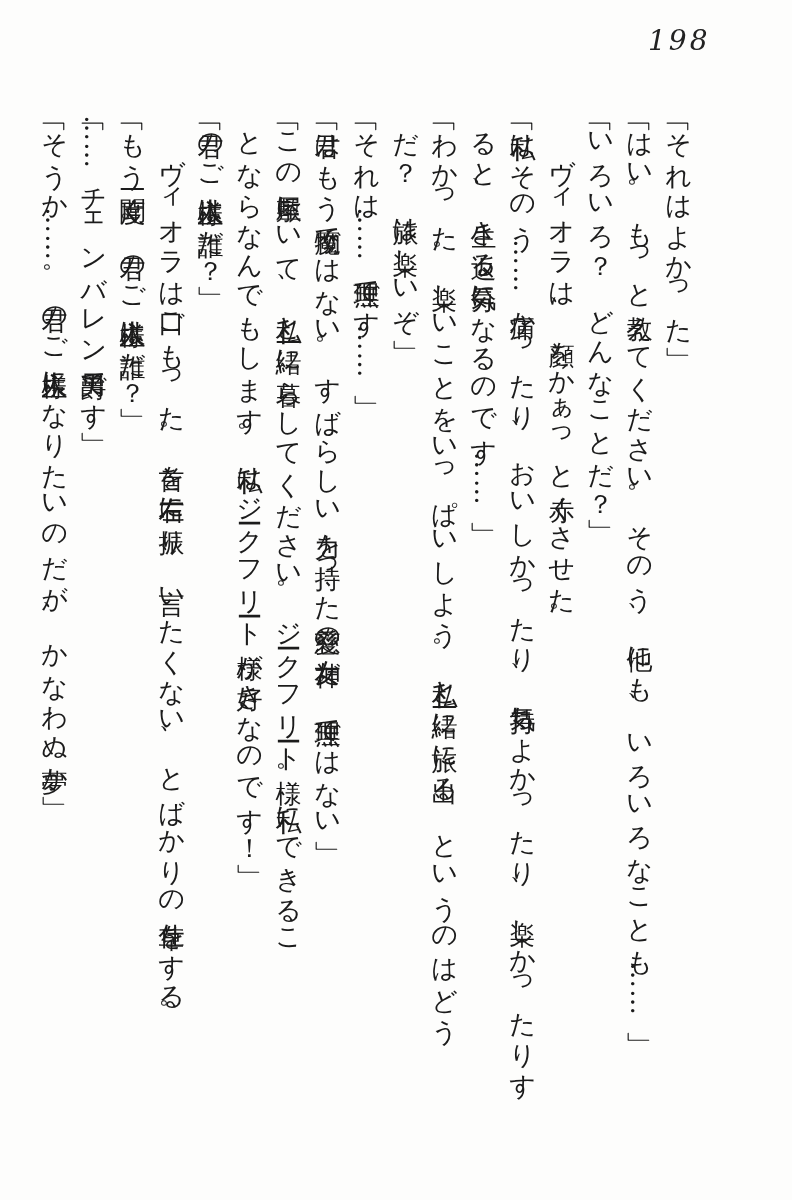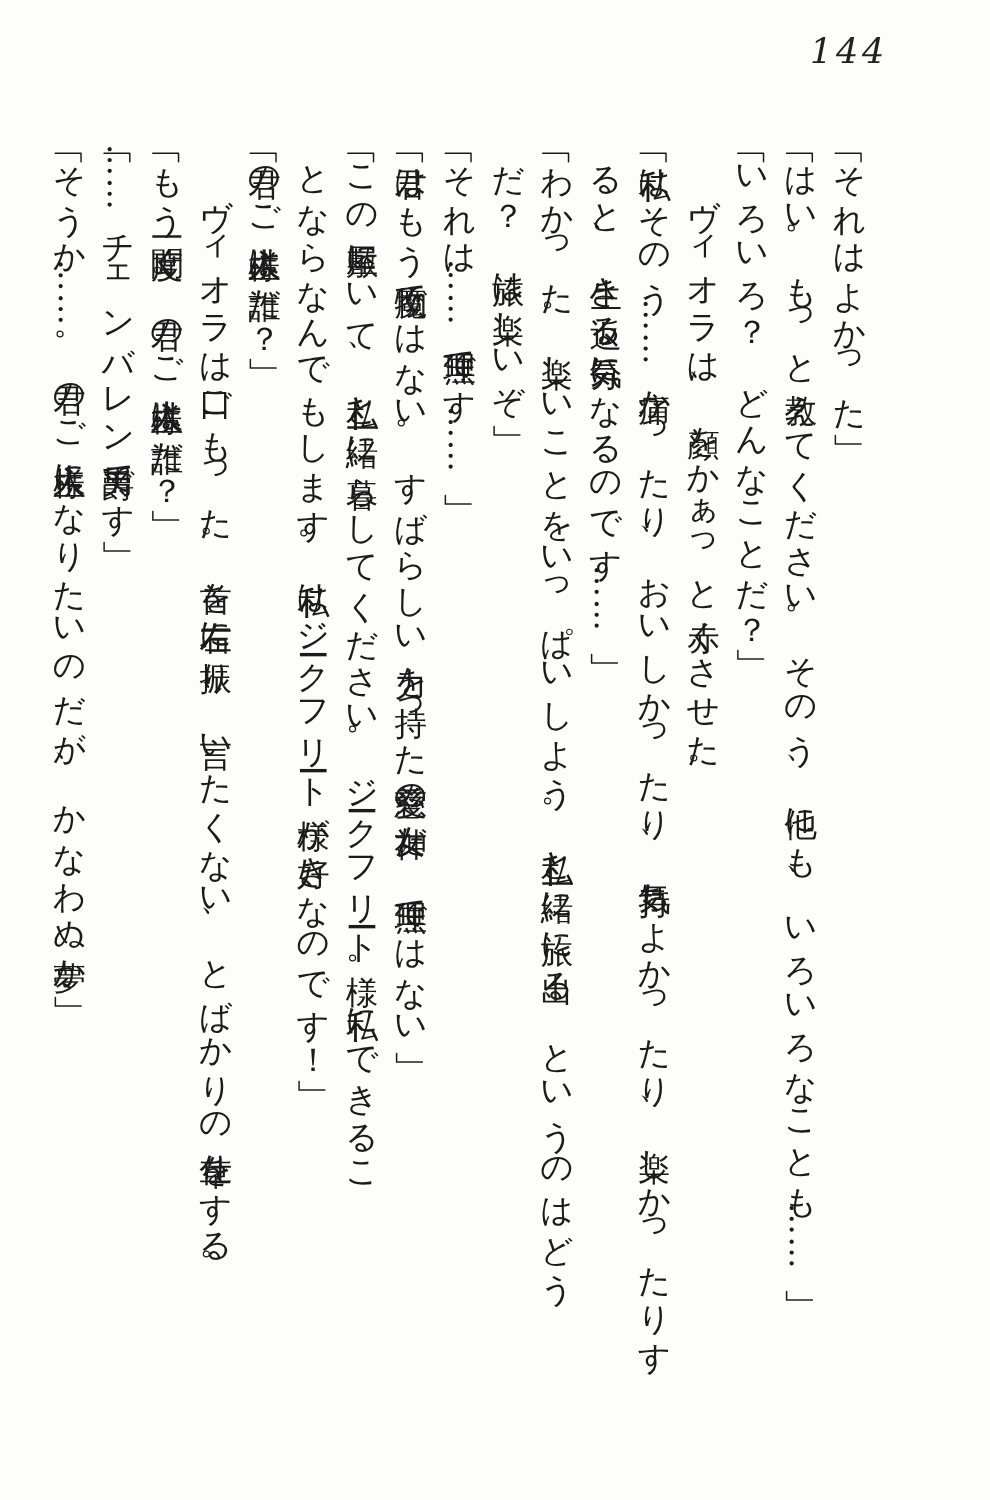--- a/index.html
+++ b/index.html
@@ -39,21 +39,21 @@
     margin: 0;
     padding: 0;
     line-height: 39px;
     white-space: nowrap;
   }
 </style>
 </head>
 <body>
 
 <div>
-  <div class="page-number">144</div>
+  <div class="page-number">198</div>
 
   <div class="text-block">
     <p class="line">「それはよかった」</p>
     <p class="line">「はい。もっと教えてください。そのう、他にも、いろいろなことも……」</p>
     <p class="line">「いろいろ？　どんなことだ？」</p>
     <p class="line">　ヴィオラは、顔をかぁっと赤くさせた。</p>
     <p class="line">「私はそのう……痛かったり、おいしかったり、気持ちよかったり、楽しかったりす</p>
     <p class="line">ると、生き返る気分になるのです……」</p>
     <p class="line">「わかった。楽しいことをいっぱいしよう。私と一緒に旅に出る、というのはどう</p>
     <p class="line">だ？　旅は楽しいぞ」</p>

